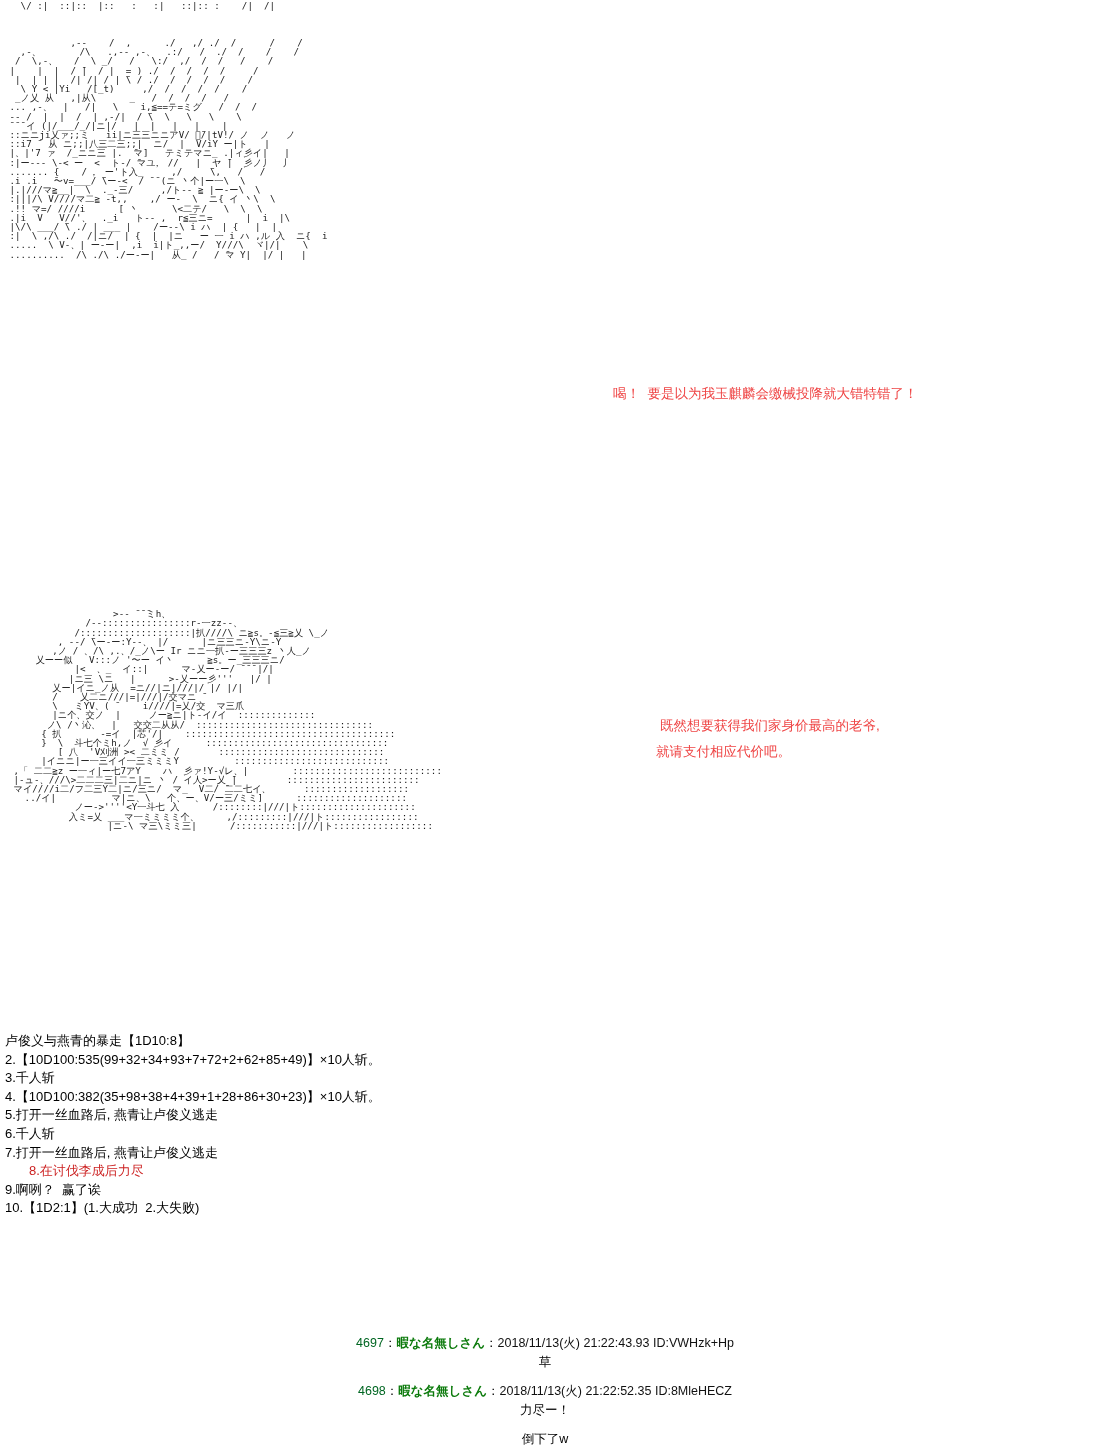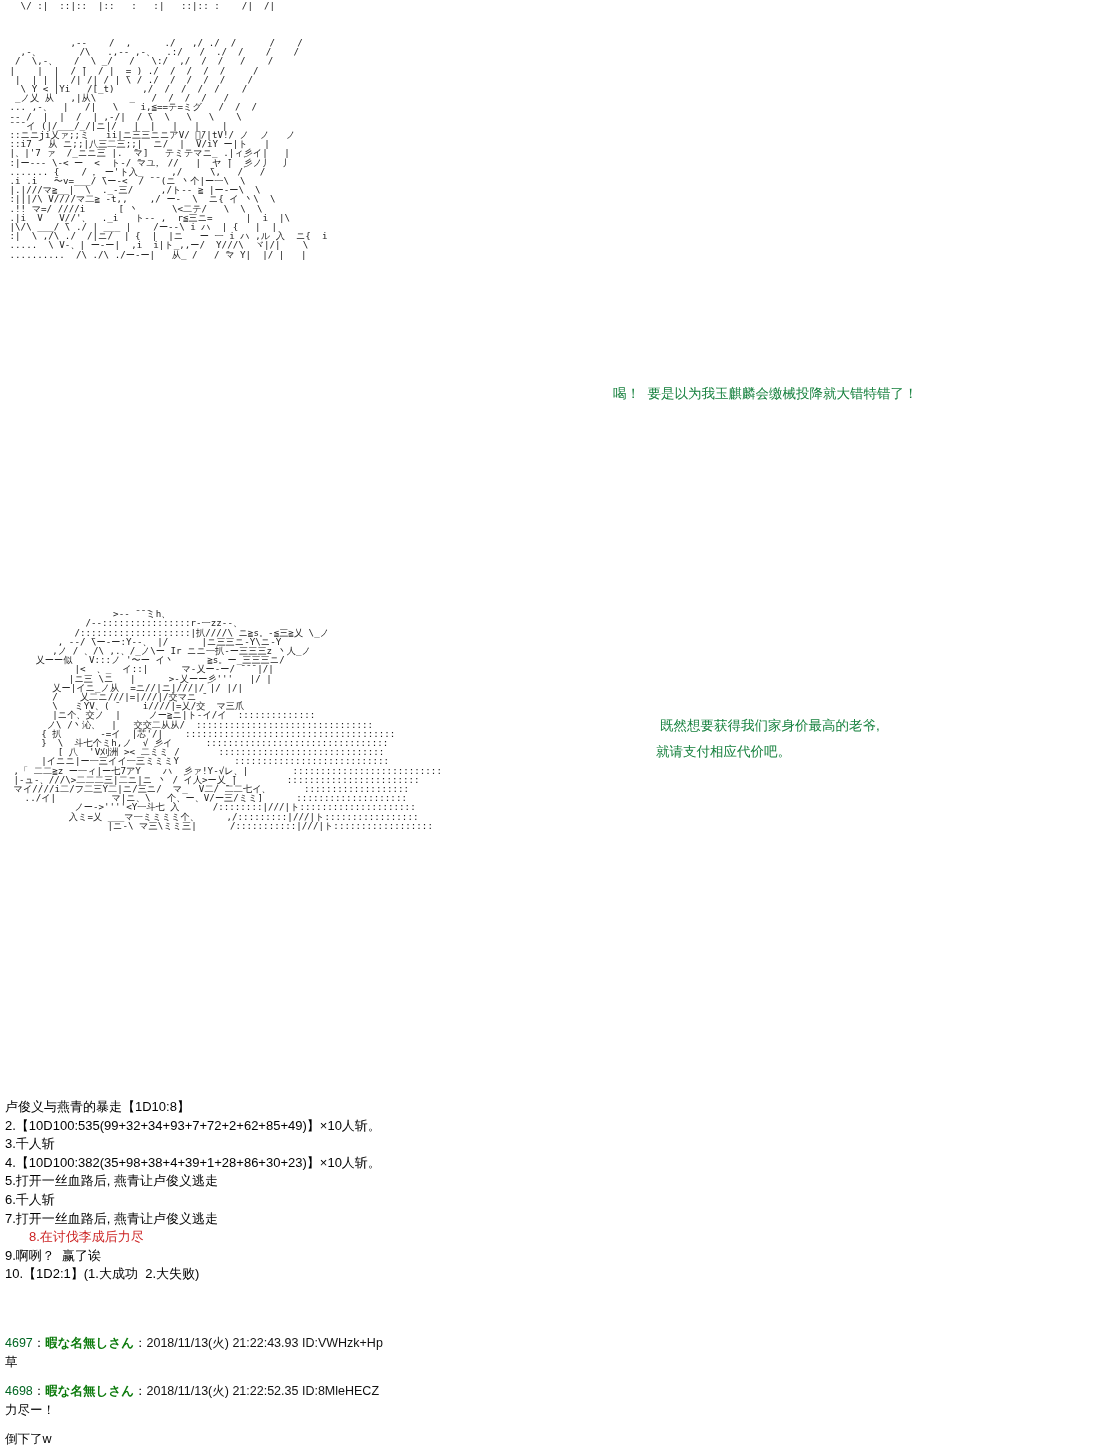--- a/index.html
+++ b/index.html
@@ -41,33 +41,33 @@
     left: 8px;
     top: 600px;
     width: 760px;
   }
 
   
   .speech {
     position: absolute;
     font-family: "Liberation Sans", sans-serif;
     font-size: 13.5px;
-    color: #15803d;
+    color: #ef4444;
     line-height: 20px;
     white-space: pre;
   }
   #speech-1 { left: 613px; top: 384px; }
   #speech-2 { left: 660px; top: 716px; }
   #speech-3 { left: 656px; top: 742px; }
 
   
   .roll-block {
     position: absolute;
     left: 5px;
-    top: 1098px;
+    top: 1032px;
     width: 700px;
     font-size: 13px;
     line-height: 18.6px;
   }
   .roll-block .line {
     white-space: pre;
   }
   .roll-block .hl {
     color: #cc2222;
     margin-left: 24px;
@@ -77,20 +77,21 @@
   .posts {
     position: absolute;
     left: 5px;
     top: 1335px;
     width: 1080px;
     font-size: 12.5px;
   }
   .post {
     margin-bottom: 12px;
     line-height: 17px;
+    text-align: center;
   }
   .post .head {
     white-space: pre;
   }
   .post .num { color: #006622; }
   .post .name { color: #0b7a0b; font-weight: bold; }
   .post .meta { color: #111111; }
   .post .body {
     color: #000000;
     margin-top: 2px;

